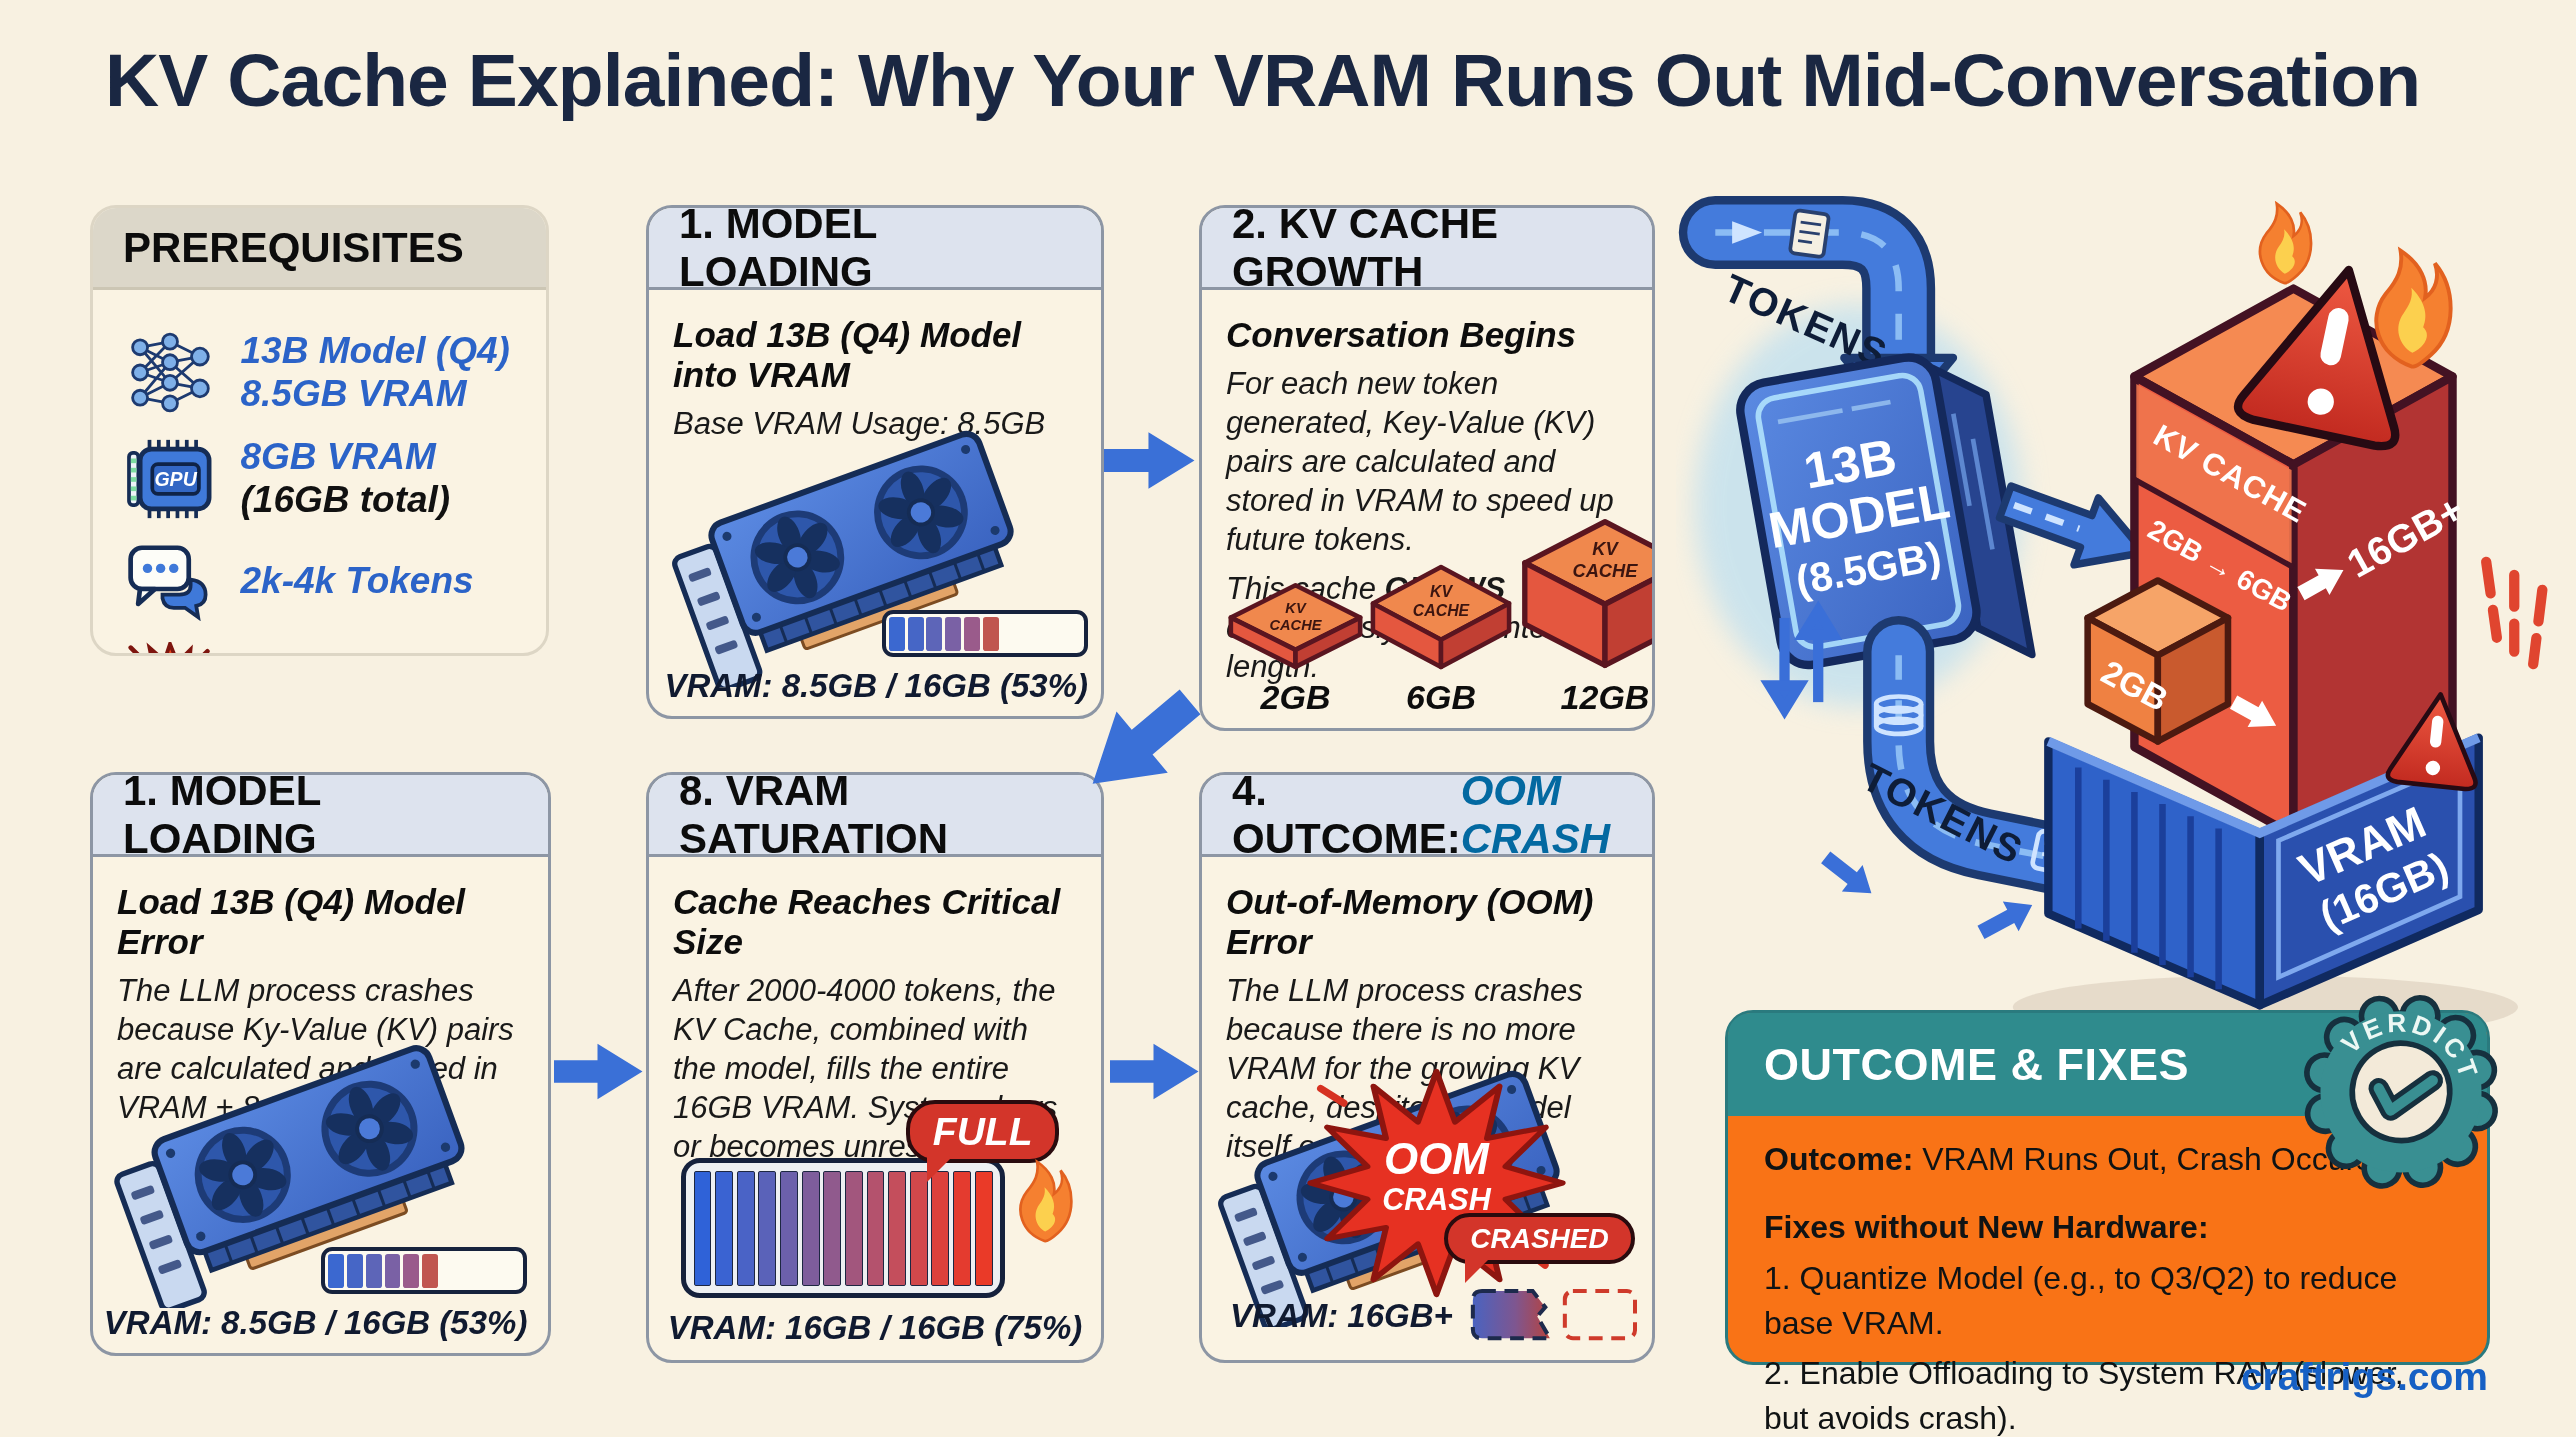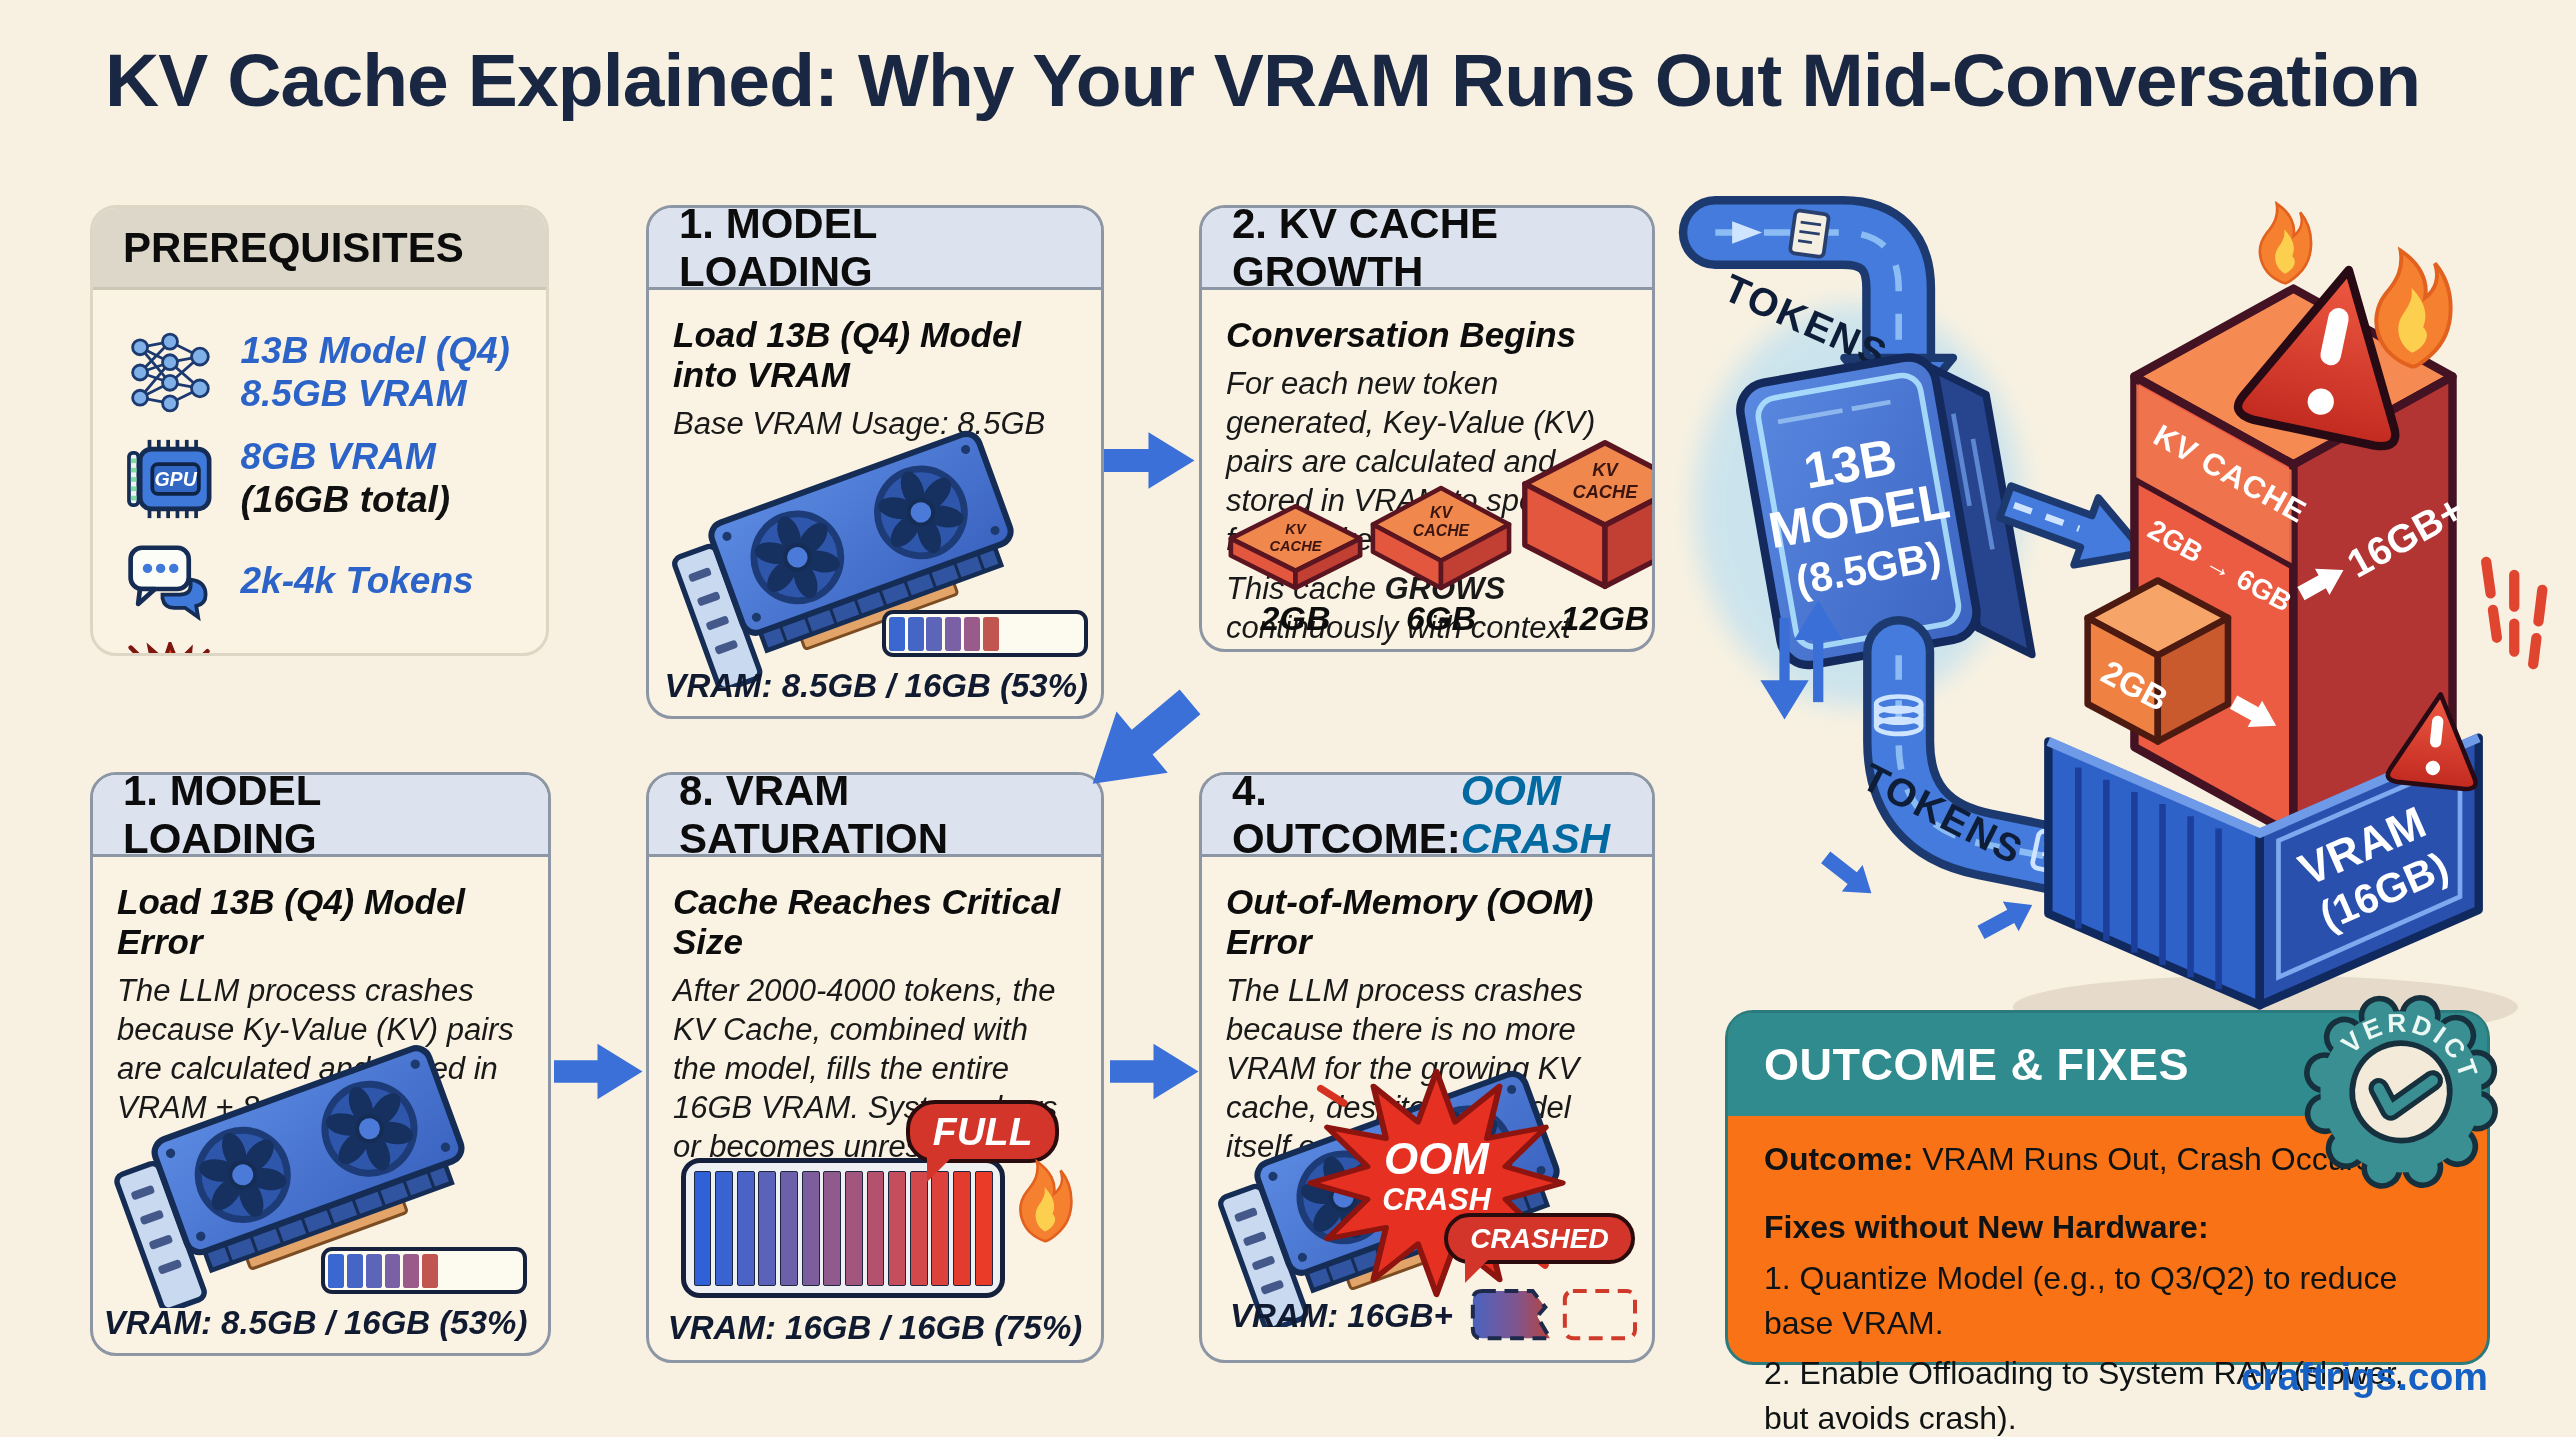--- a/index.html
+++ b/index.html
@@ -272,21 +272,21 @@
             <i style="flex:1;background:#7a61a5;"></i>
           <i style="flex:1;background:#9a5b8b;"></i>
             <i style="flex:1;background:#c0564f;"></i>
           <i style="flex:5;background:transparent;"></i>
         </div>
         <div class="vram-caption">VRAM: 8.5GB / 16GB (53%)</div>
       </div>
     </div>
   </div>
 
-  <div class="panel" style="left:1199px;top:205px;width:456px;height:447px;">
+  <div class="panel" style="left:1199px;top:205px;width:456px;height:526px;">
     <div class="panel-header">
       <span>2. KV CACHE GROWTH</span>
     </div>
     <div class="panel-body">
       <div class="subtitle">Conversation Begins</div>
       <p class="body-text">For each new token generated, Key-Value (KV) pairs are calculated and stored in VRAM to speed up future tokens.</p>
       <p class="body-text" style="margin-top:9.4px;"><span>This cache </span><b>GROWS</b><span> continuously with context length.</span></p>
       <div class="cubes-row">
         <div class="cube-item">
           <svg width="139" height="97" viewBox="0 0 180 126">

